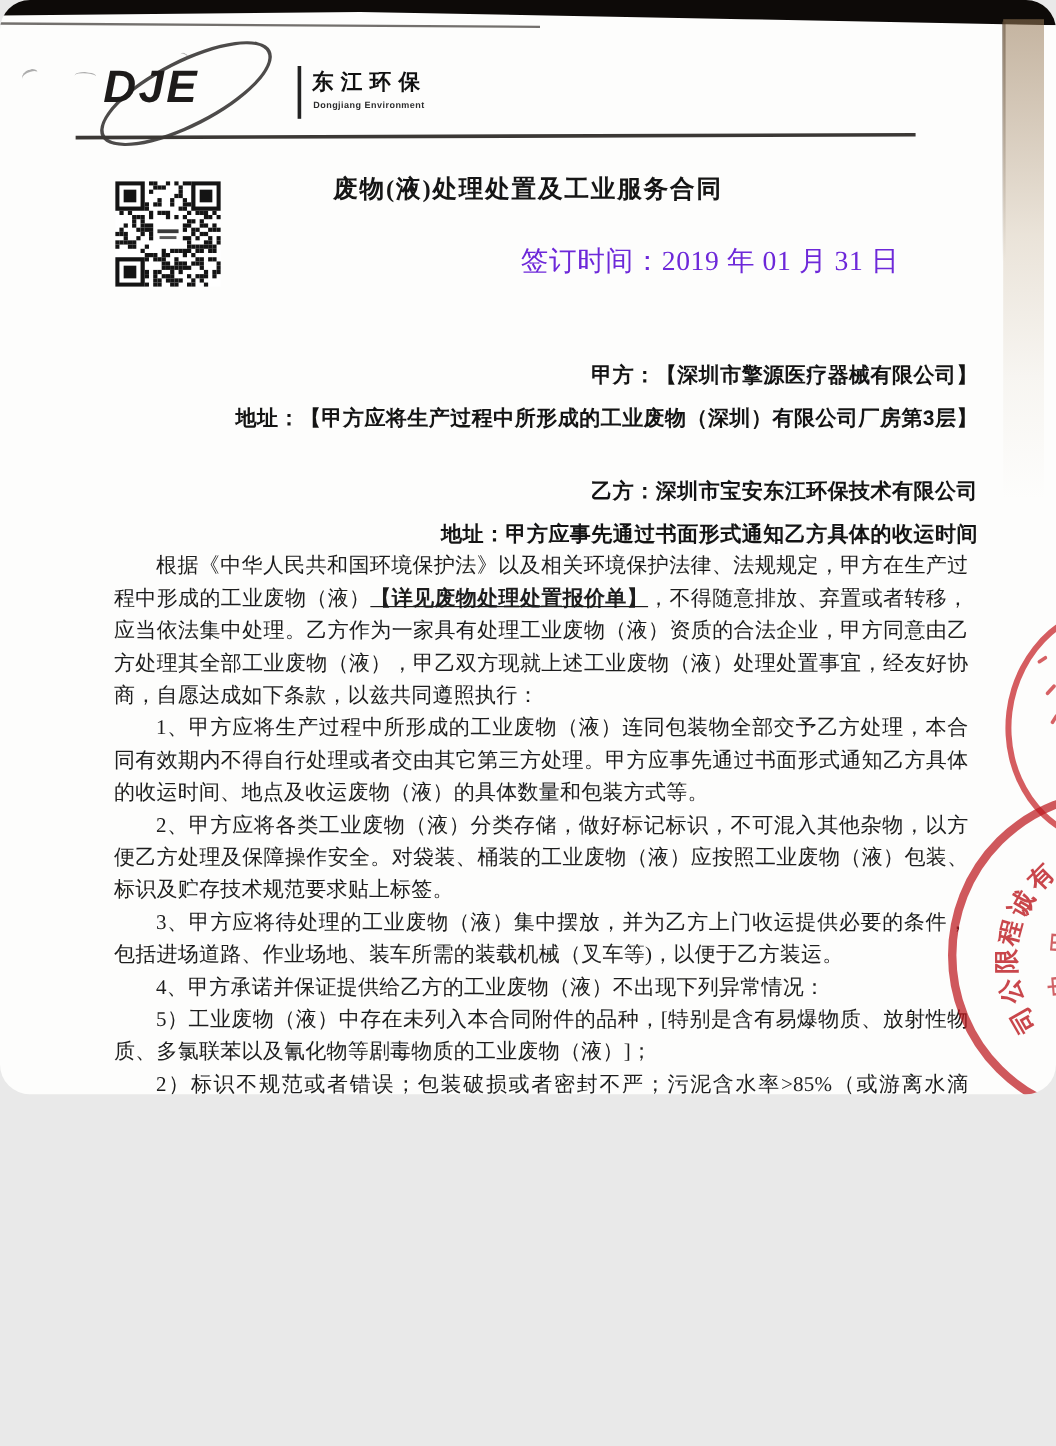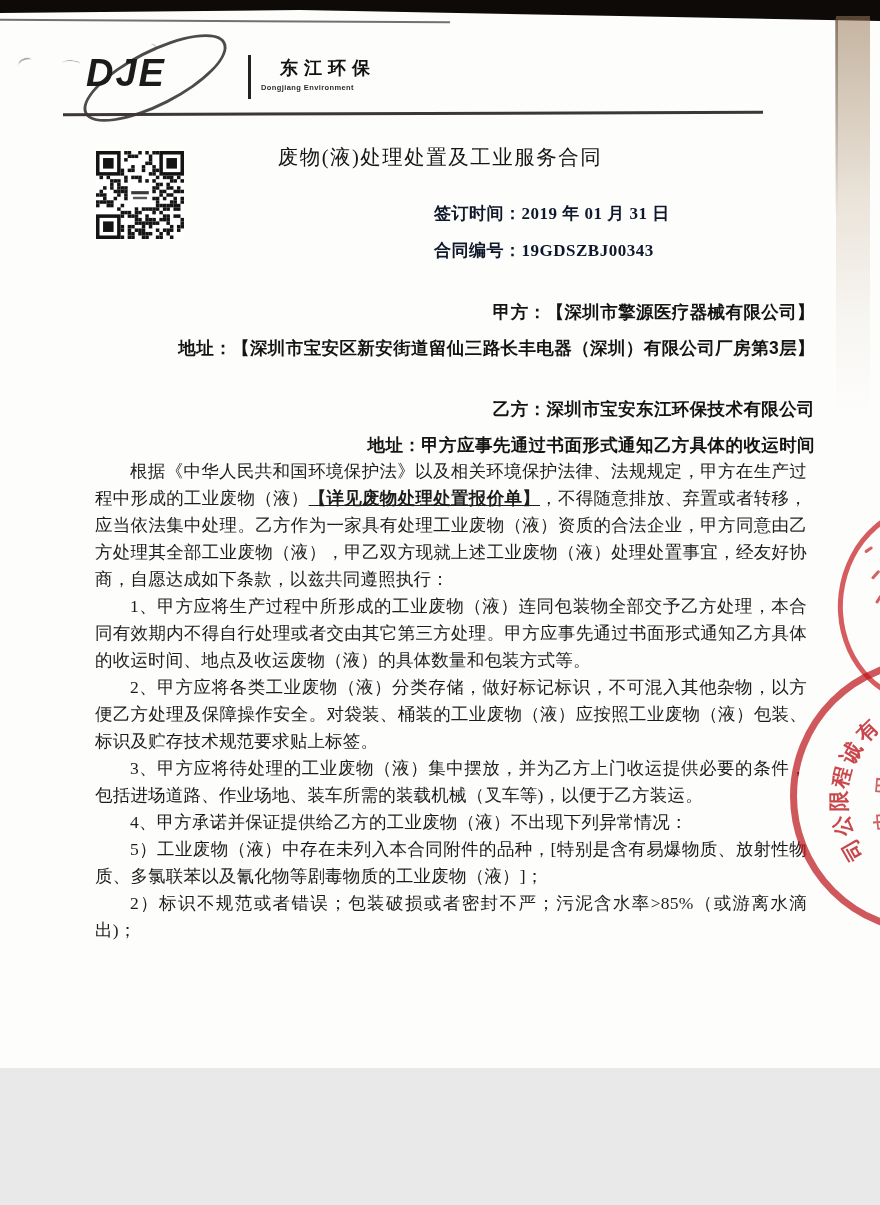--- a/index.html
+++ b/index.html
@@ -1,19 +1,19 @@
 <!DOCTYPE html>
 <html><head>
 <meta charset="utf-8">
 <style>
   html,body{margin:0;padding:0;background:#e9e9e9;}
   .page{
-    position:relative;width:880px;height:1068px;margin:0 auto;
+    position:relative;width:880px;height:912px;margin:0 auto;
     background:#fefefdf5;background-color:#fdfdfc;overflow:hidden;
-    font-family:"Liberation Serif","DejaVu Serif",serif;color:#1c1c1c;
+    font-family:"Liberation Serif","DejaVu Serif",serif;color:#1c1c1c;border-radius:25px;
   }
   
   .scan-top{position:absolute;left:0;top:0;width:880px;height:24px;background:#0d0a08;
     clip-path:polygon(0 0,880px 0,880px 21px,620px 16px,300px 10px,0 13px);}
   .scan-top-line{position:absolute;left:0;top:20px;width:450px;height:2px;background:#2a2520;
     opacity:.65;transform:rotate(.35deg);}
   .scan-right{position:absolute;left:836px;top:16px;width:34px;height:400px;
     background:linear-gradient(to bottom,rgba(150,120,85,.55),rgba(185,160,125,.28) 45%,rgba(205,190,165,.12) 75%,rgba(210,200,180,0));}
   .scan-right-edge{position:absolute;left:835px;top:18px;width:3px;height:200px;
     background:linear-gradient(to bottom,rgba(80,60,40,.5),rgba(120,100,75,0));}
@@ -23,29 +23,29 @@
   .scribble.s3{left:150px;top:44px;width:6px;height:4px;transform:rotate(30deg);border-top-width:1.5px;}
 
   
   .logo{position:absolute;left:60px;top:46px;width:340px;height:64px;}
   .logo-ellipse{position:absolute;left:16px;top:4px;width:152px;height:50px;
     border:3.5px solid #2e2c2a;border-radius:50%;transform:rotate(-27deg);opacity:.85;}
   .logo-abbr{position:absolute;left:26px;top:6px;font-family:"Liberation Sans","DejaVu Sans",sans-serif;
     font-size:38px;font-weight:900;font-style:italic;letter-spacing:2px;color:#1d1b1a;}
   .logo-divider{position:absolute;left:188px;top:9px;width:2.5px;height:44px;background:#222;}
   .logo-cn{position:absolute;left:200px;top:10px;font-family:"Liberation Sans","DejaVu Sans",sans-serif;
-    font-size:18px;font-weight:700;letter-spacing:6px;color:#111;margin-left:20px;}
+    font-size:18px;font-weight:700;letter-spacing:6px;color:#111;}
   .logo-en{position:absolute;left:201px;top:37px;font-family:"Liberation Sans","DejaVu Sans",sans-serif;
     font-size:7.5px;font-weight:700;color:#2c2c2c;letter-spacing:.4px;}
   .header-rule{position:absolute;left:63px;top:112px;width:700px;height:2.5px;background:#3b3835;transform:rotate(-.2deg);}
 
   
   .doc-title{position:absolute;left:0;top:143px;width:880px;text-align:center;
-    font-size:20.5px;font-weight:400;letter-spacing:1.5px;color:#161616;}
-  .meta-line{position:absolute;left:434px;font-size:17px;color:#0f172a;letter-spacing:.5px;font-weight:bold;}
+    font-size:20.5px;font-weight:700;letter-spacing:1.5px;color:#161616;}
+  .meta-line{position:absolute;left:434px;font-size:23px;color:#6d28d9;letter-spacing:.5px;}
   .meta-1{top:202px;} .meta-2{top:239px;}
 
   
   .qr{position:absolute;left:96px;top:151px;width:88px;height:88px;}
 
   
   .party-line{position:absolute;left:95px;width:720px;
     font-family:"Liberation Sans","DejaVu Sans",sans-serif;
     font-size:17.5px;font-weight:700;color:#141414;letter-spacing:.4px;text-align:right;}
   .pa{top:300px;} .paaddr{top:336px;} .pb{top:397px;} .pbaddr{top:433px;}
@@ -301,24 +301,23 @@
       <rect x="66.88" y="3.52" width="17.6" height="17.6" fill="#ffffff"></rect>
       <rect x="70.4" y="7.04" width="10.56" height="10.56" fill="#141414"></rect>
       <rect x="0" y="63.36" width="24.64" height="24.64" fill="#141414"></rect>
       <rect x="3.52" y="66.88" width="17.6" height="17.6" fill="#ffffff"></rect>
       <rect x="7.04" y="70.4" width="10.56" height="10.56" fill="#141414"></rect>
       <rect x="35.2" y="40.128" width="17.6" height="3.168" fill="#3a3a3a"></rect>
       <rect x="36.96" y="45.76" width="14.08" height="2.464" fill="#5a5a5a"></rect>
     </svg>
 
   <div class="meta-line meta-1"><span>签订时间：</span><span>2019 年 01 月 31 日</span></div>
-  <div class="meta-line meta-2"><span>合同编号：</span><span>19GDSZBJ00343</span></div>
 
   <div class="party-line pa"><span>甲方：</span><span>【深圳市擎源医疗器械有限公司】</span></div>
-  <div class="party-line paaddr"><span>地址：</span><span>【深圳市宝安区新安街道留仙三路长丰电器（深圳）有限公司厂房第3层】</span></div>
+  <div class="party-line paaddr"><span>地址：</span><span>【甲方应将生产过程中所形成的工业废物（深圳）有限公司厂房第3层】</span></div>
   <div class="party-line pb"><span>乙方：</span><span>深圳市宝安东江环保技术有限公司</span></div>
   <div class="party-line pbaddr"><span>地址：</span><span>甲方应事先通过书面形式通知乙方具体的收运时间</span></div>
 
   <div class="body-text">
     <p><span>根据《中华人民共和国环境保护法》以及相关环境保护法律、法规规定，甲方在生产过程中形成的工业废物（液）</span><span class="hl">【详见废物处理处置报价单】</span><span>，不得随意排放、弃置或者转移，应当依法集中处理。乙方作为一家具有处理工业废物（液）资质的合法企业，甲方同意由乙方处理其全部工业废物（液），甲乙双方现就上述工业废物（液）处理处置事宜，经友好协商，自愿达成如下条款，以兹共同遵照执行：</span></p>
     <p>1、甲方应将生产过程中所形成的工业废物（液）连同包装物全部交予乙方处理，本合同有效期内不得自行处理或者交由其它第三方处理。甲方应事先通过书面形式通知乙方具体的收运时间、地点及收运废物（液）的具体数量和包装方式等。</p>
     <p>2、甲方应将各类工业废物（液）分类存储，做好标记标识，不可混入其他杂物，以方便乙方处理及保障操作安全。对袋装、桶装的工业废物（液）应按照工业废物（液）包装、标识及贮存技术规范要求贴上标签。</p>
     <p>3、甲方应将待处理的工业废物（液）集中摆放，并为乙方上门收运提供必要的条件，包括进场道路、作业场地、装车所需的装载机械（叉车等)，以便于乙方装运。</p>
     <p>4、甲方承诺并保证提供给乙方的工业废物（液）不出现下列异常情况：</p>
     <p>5）工业废物（液）中存在未列入本合同附件的品种，[特别是含有易爆物质、放射性物质、多氯联苯以及氰化物等剧毒物质的工业废物（液）]；</p>

